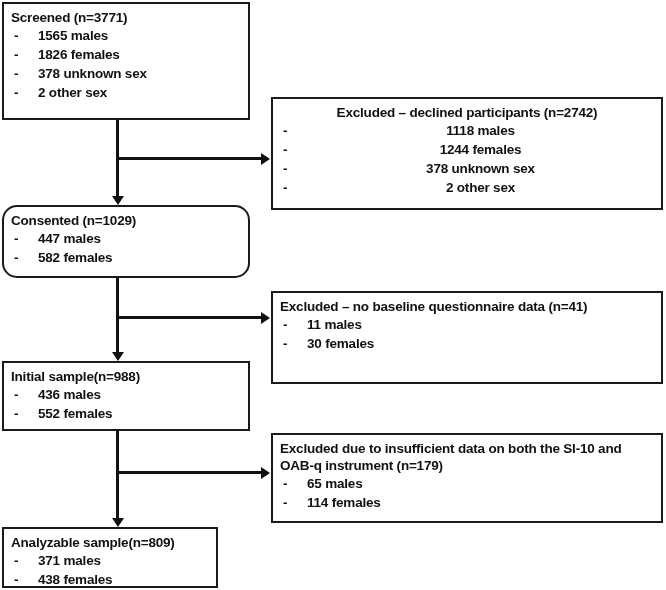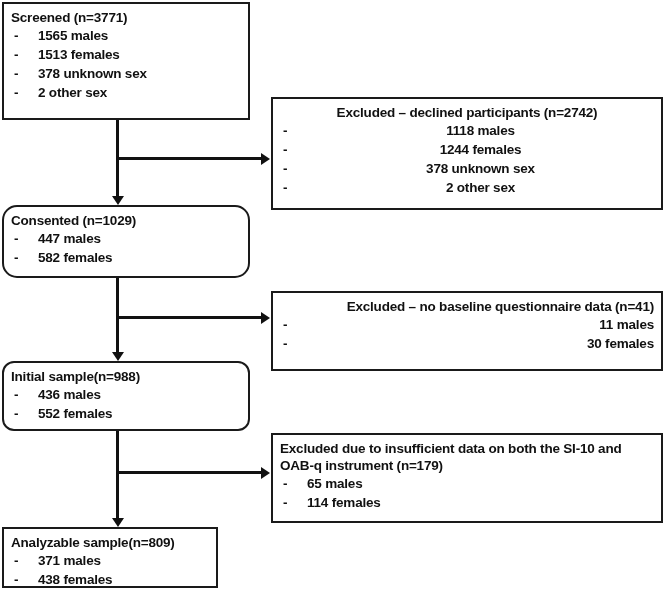--- a/index.html
+++ b/index.html
@@ -90,21 +90,21 @@
 
   <div class="node-box" style="left:2px; top:2px; width:248px; height:118px;">
     <div class="node-title">Screened (n=3771)</div>
     <ul class="bullet-list">
       <li class="bullet-item">
         <span class="bullet-dash">-</span>
         <span>1565 males</span>
       </li>
       <li class="bullet-item">
         <span class="bullet-dash">-</span>
-        <span>1513 females</span>
+        <span>1826 females</span>
       </li>
       <li class="bullet-item">
         <span class="bullet-dash">-</span>
         <span>378 unknown sex</span>
       </li>
       <li class="bullet-item">
         <span class="bullet-dash">-</span>
         <span>2 other sex</span>
       </li>
     </ul>
@@ -139,35 +139,35 @@
         <span class="bullet-dash">-</span>
         <span>447 males</span>
       </li>
       <li class="bullet-item">
         <span class="bullet-dash">-</span>
         <span>582 females</span>
       </li>
     </ul>
   </div>
 
-  <div class="node-box" style="left:271px; top:291px; width:392px; height:80px;text-align:right;">
+  <div class="node-box" style="left:271px; top:291px; width:392px; height:93px;">
     <div class="node-title">Excluded – no baseline questionnaire data (n=41)</div>
     <ul class="bullet-list">
       <li class="bullet-item">
         <span class="bullet-dash">-</span>
         <span>11 males</span>
       </li>
       <li class="bullet-item">
         <span class="bullet-dash">-</span>
         <span>30 females</span>
       </li>
     </ul>
   </div>
 
-  <div class="node-box" style="left:2px; top:361px; width:248px; height:70px;border-radius:12px;">
+  <div class="node-box" style="left:2px; top:361px; width:248px; height:70px;">
     <div class="node-title">Initial sample(n=988)</div>
     <ul class="bullet-list">
       <li class="bullet-item">
         <span class="bullet-dash">-</span>
         <span>436 males</span>
       </li>
       <li class="bullet-item">
         <span class="bullet-dash">-</span>
         <span>552 females</span>
       </li>

